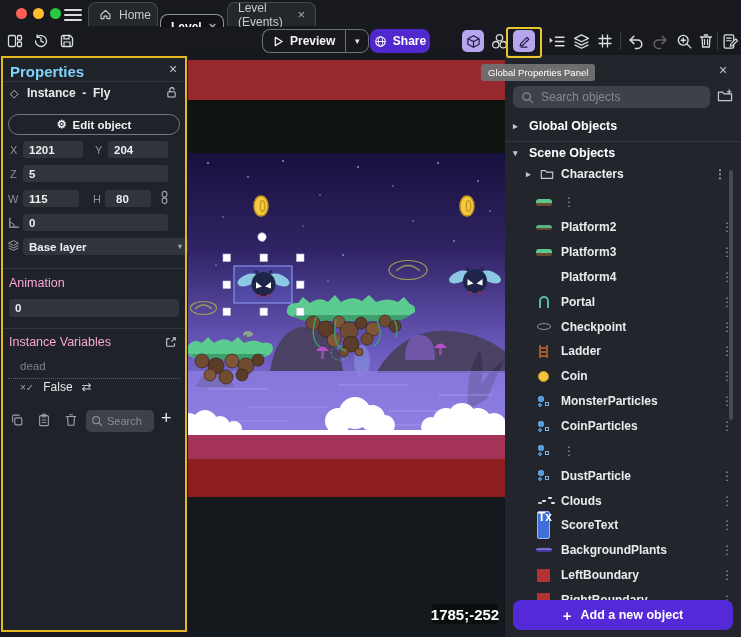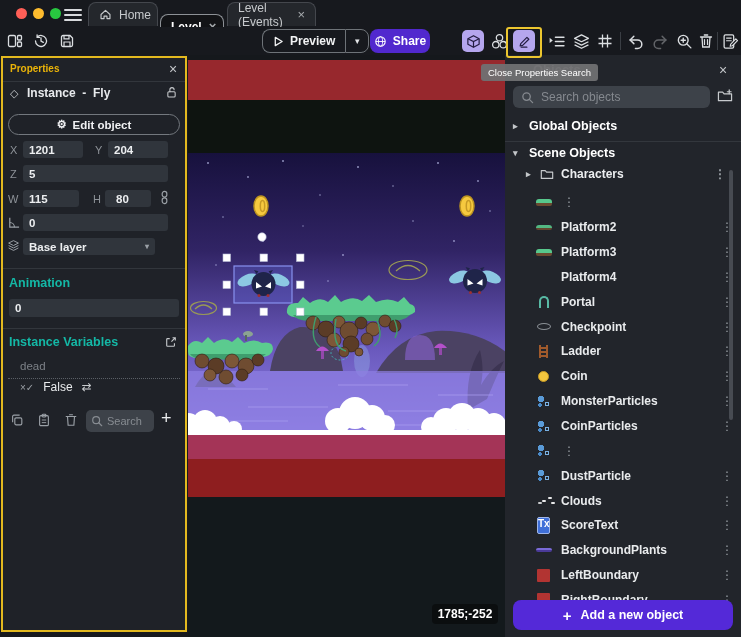--- a/index.html
+++ b/index.html
@@ -41,45 +41,45 @@
   #props-highlight { position:absolute; left:1px; top:56px; width:186px; height:576px;
     border:2px solid #e3b91f; z-index:55; pointer-events:none; }
 
   
   #tooltip { position:absolute; left:481px; top:64px; z-index:70; background:rgba(112,112,114,.95);
     color:#fff; font-size:9.5px; padding:3px 7px; border-radius:3px; white-space:nowrap; }
 
   
   #props { position:absolute; left:3px; top:58px; width:182px; height:572px; background:#1f2228; z-index:10; }
   .p-abs { position:absolute; }
-  .panel-title { font-size:10px; font-weight:bold; color:#eab308; }
+  .panel-title { font-size:15px; font-weight:bold; color:#7dd3fc; }
   .x-close { color:#c3c6c9; font-size:14px; cursor:pointer; line-height:1; }
   .p-label { font-size:11px; color:#8d9298; }
   .p-input { background:#30353c; border:none; border-radius:3px; height:17px; color:#eceef0;
     font-size:11.5px; font-weight:bold; font-family:"Liberation Sans",sans-serif; padding:0 6px; width:100%; }
   .p-divider { position:absolute; left:0; width:182px; height:1px; background:#32363c; }
-  .sec-title { font-size:12.5px; font-weight:bold; color:#14b8a6; }
+  .sec-title { font-size:12.5px; font-weight:normal; color:#f9a8d4; }
   #edit-obj-btn { position:absolute; left:5px; top:56px; width:172px; height:21px; border:1px solid #73787e;
     border-radius:11px; display:flex; align-items:center; justify-content:center; gap:6px;
     font-size:11.5px; font-weight:bold; color:#f0f1f3; cursor:pointer; }
   .icon-btn { color:#9aa0a6; cursor:pointer; display:flex; align-items:center; justify-content:center; }
   #var-name-row { position:absolute; left:5px; top:299px; width:172px; font-size:11.5px; color:#7c8187;
     border-bottom:1px dotted #5a5f66; padding:3px 0 6px 12px; }
   #var-bool-row { position:absolute; left:17px; top:322px; display:flex; align-items:center; gap:9px; }
   #props-search { position:absolute; left:83px; top:352px; width:68px; height:22px; background:#3d4249;
     border-radius:5px; display:flex; align-items:center; padding:0 5px; gap:4px; overflow:hidden; }
   #props-search input { background:transparent; border:none; outline:none; width:40px;
     color:#c7cacd; font-size:11px; font-family:"Liberation Sans",sans-serif; }
   #props-search input::placeholder { color:#878c92; }
 
   
   #scene { position:absolute; left:188px; top:55px; width:317px; height:582px; }
   #coord-badge { position:absolute; left:244px; top:549px; width:66px; height:20px;
     background:rgba(10,12,14,.88); border-radius:4px; display:flex; align-items:center;
-    justify-content:center; font-size:12px; font-weight:bold; color:#fff;text-align:right; }
+    justify-content:center; font-size:15px; font-weight:bold; color:#fff;text-align:right; }
 
   
   #objects { position:absolute; left:505px; top:55px; width:236px; height:582px; background:#22252b; z-index:10; }
   #obj-title { position:absolute; left:28px; top:7px; font-size:13px; font-weight:bold; color:#b9bdc1; }
   #obj-close { position:absolute; left:214px; top:8px; }
   #obj-search { position:absolute; left:8px; top:31px; width:197px; height:22px; background:#3d4249;
     border-radius:6px; display:flex; align-items:center; padding:8px 8px; gap:7px; }
   #obj-search input { background:transparent; border:none; outline:none; flex:1;
     color:#c7cacd; font-size:12px; font-family:"Liberation Sans",sans-serif; }
   #obj-search input::placeholder { color:#85898f; }
@@ -104,22 +104,22 @@
   .thumb-checkpoint i { width:14px; height:7px; border:1.5px solid #8a8f95; border-radius:50%; }
   .thumb-ladder i { width:9px; height:13px; border-left:2px solid #a05a2c; border-right:2px solid #a05a2c;
     background:repeating-linear-gradient(#0000 0 2px, #a05a2c 2px 4px); }
   .thumb-coin i { width:11px; height:11px; border-radius:50%; background:#f3c63e; border:1.5px solid #c79a25; }
   .thumb-particles i { width:15px; height:13px;
     background:radial-gradient(circle 3.5px at 5px 4px,#5a9bd8 99%,#0000),
                radial-gradient(circle 2.5px at 11px 9px,#0000 1.4px,#7ab2e4 1.5px 99%,#0000),
                radial-gradient(circle 1.6px at 4px 10px,#4a8ac8 99%,#0000); }
   .thumb-clouds i { width:4px; height:2px; background:#e8e8ea; border-radius:1px;
     box-shadow:6px -3px 0 #e8e8ea, 9px 2px 0 #e8e8ea, -4px 2px 0 #c9cbce; }
-  .thumb-scoretext i { width:13px; height:17px; background:#3f6fd8; border:1px solid #9fb6e8; border-radius:2px;
-    color:#fff; font-size:10px; font-weight:bold; text-align:center; line-height:11px; font-style:normal; }
+  .thumb-scoretext i { width:13px; height:28px; background:#3f6fd8; border:1px solid #9fb6e8; border-radius:2px;
+    color:#fff; font-size:12px; font-weight:bold; text-align:center; line-height:11px; font-style:normal; }
   .thumb-plants i { width:16px; height:4px; border-radius:2px; background:linear-gradient(#7a6ad8 0 60%, #4a3a98 60% 100%); }
   .thumb-boundary i { width:13px; height:13px; background:#b23432; border-radius:1px; }
   #obj-scrollbar { position:absolute; left:729px; top:170px; width:4px; height:250px; background:#474b52;
     border-radius:2px; z-index:12; }
   #add-object-btn { position:absolute; left:8px; top:545px; width:220px; height:30px; background:#5429d8;
     border-radius:8px; display:flex; align-items:center; justify-content:center; gap:9px; z-index:15;
     font-size:12.5px; font-weight:bold; color:#fff; cursor:pointer; }
   svg.ic { display:block; }
 </style>
 </head>
@@ -481,21 +481,21 @@
         </svg>
     </span>
     <input class="p-abs p-input" style="left: 20px; top: 156px; width: 145px;" value="0">
 
     <span class="p-abs icon-btn" style="left:4px;top:181px">
       <svg class="ic" width="13" height="13" viewBox="0 0 16 16">
           <path d="M8 2 14 5 8 8 2 5z" fill="none" stroke="#9aa0a6" stroke-width="1.2" stroke-linejoin="round"></path>
           <path d="M2 8l6 3 6-3M2 11l6 3 6-3" fill="none" stroke="#9aa0a6" stroke-width="1.2" stroke-linejoin="round"></path>
         </svg>
     </span>
-    <div class="p-abs p-input" style="left:20px;top:180px;width:132px;display:flex;align-items:center;justify-content:space-between">
+    <div class="p-abs p-input" style="left:20px;top:180px;width:165px;display:flex;align-items:center;justify-content:space-between">
       <span>Base layer</span>
       <span style="font-size:8px;color:#9aa0a6">▾</span>
     </div>
 
     <div class="p-divider" style="top:210px"></div>
     <span class="p-abs sec-title" style="left:6px;top:218px">Animation</span>
     <input class="p-abs p-input" style="left: 6px; top: 241px; width: 170px; height: 18px;" value="0">
 
     <div class="p-divider" style="top:270px"></div>
     <span class="p-abs sec-title" style="left:6px;top:277px">Instance Variables</span>
@@ -713,15 +713,15 @@
     </div>
   </div>
     <div id="add-object-btn">
       <span style="font-size:15px;font-weight:bold">+</span>
       <span>Add a new object</span>
     </div>
   </div>
   <div id="obj-scrollbar"></div>
 
   <div id="pencil-highlight"></div>
-  <div id="tooltip">Close Properties Search</div>
+  <div id="tooltip">Global Properties Panel</div>
 
 </div>
 
 </body></html>

